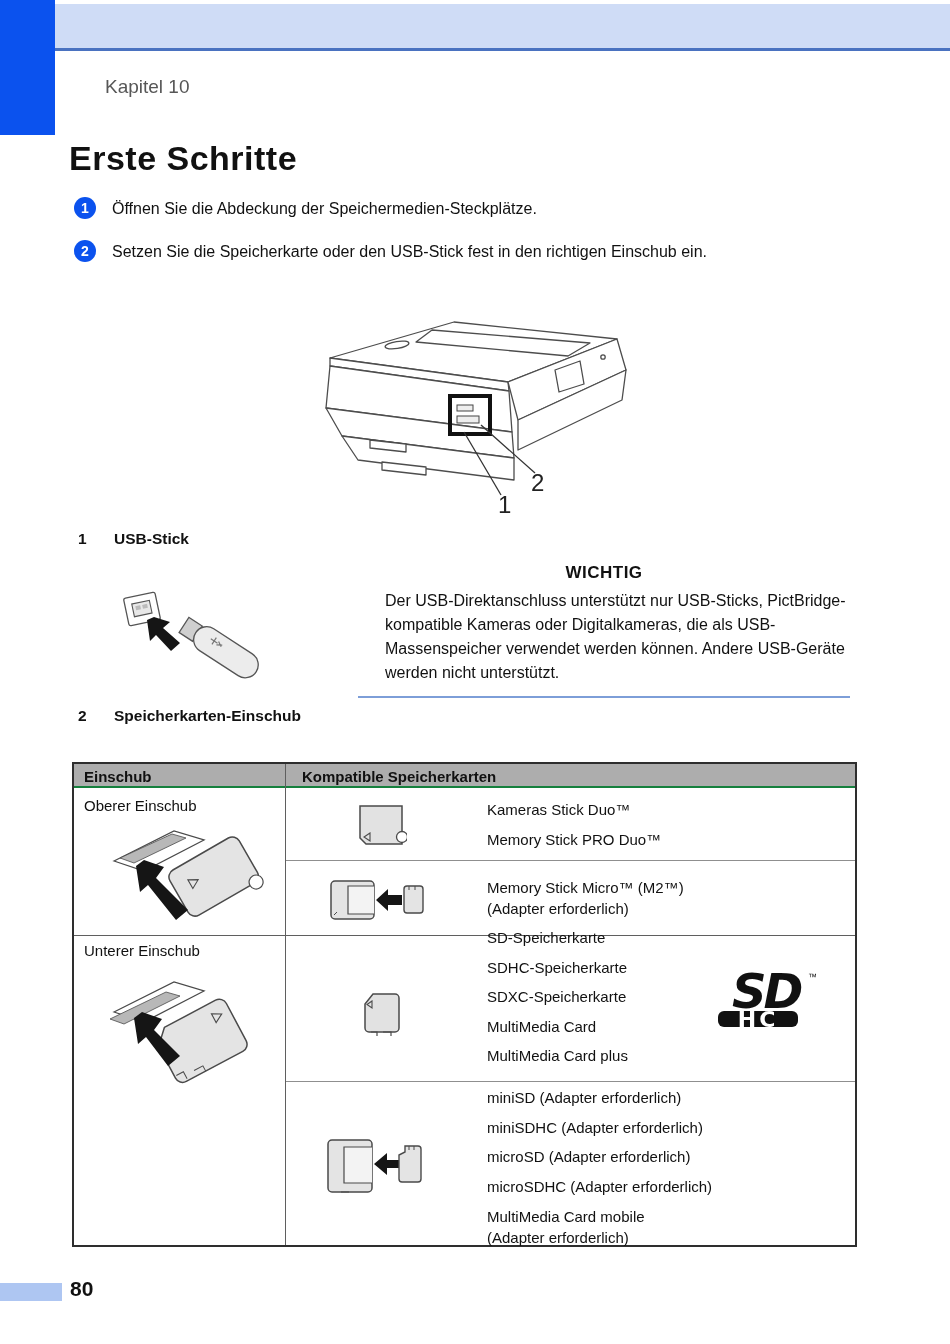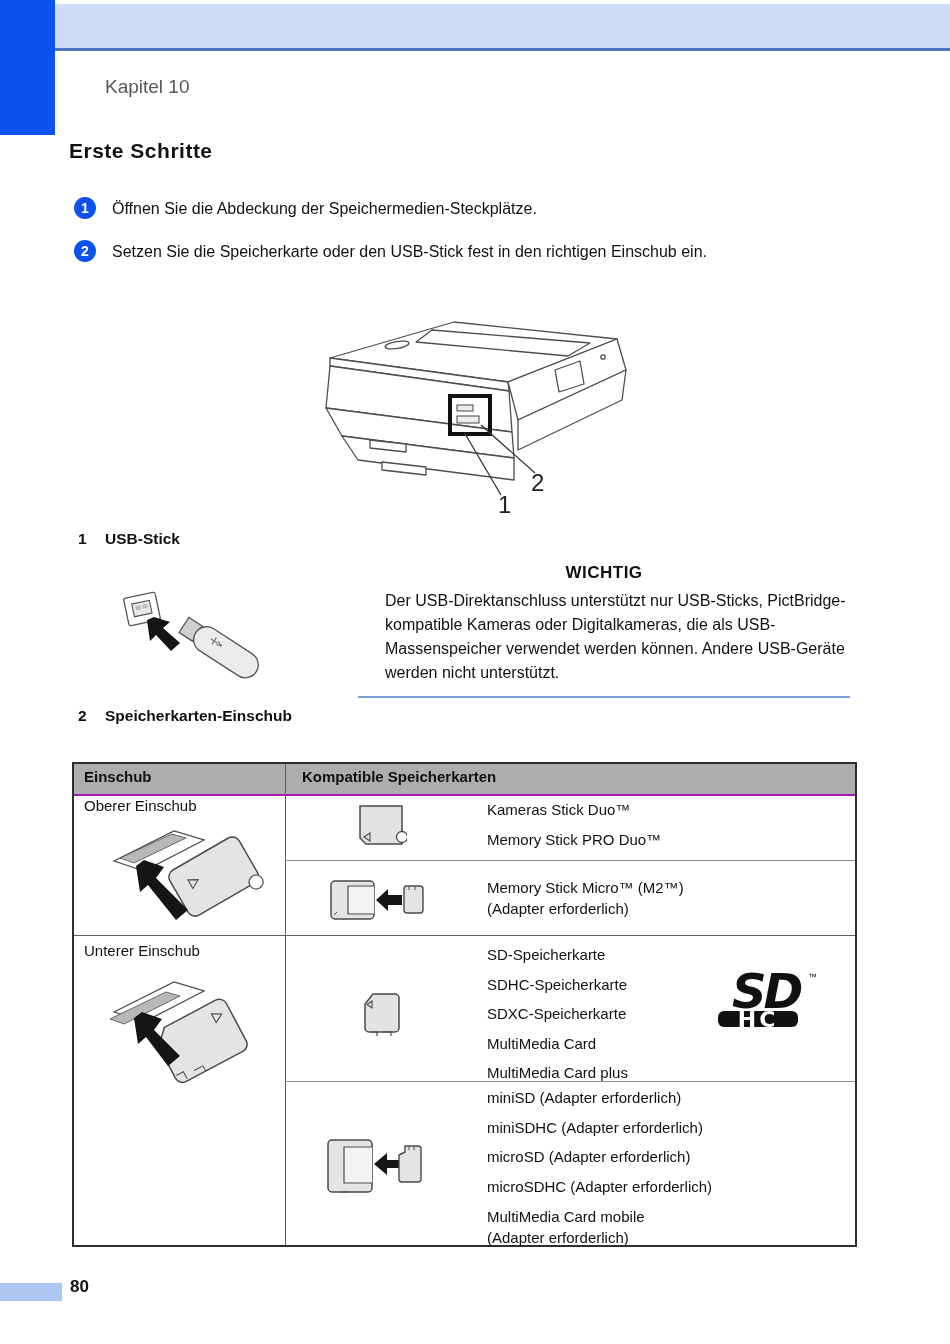--- a/index.html
+++ b/index.html
@@ -4,44 +4,44 @@
 <style>
   html,body{margin:0;padding:0;background:#fff;}
   .page{position:relative;width:950px;height:1344px;background:#ffffff;
         font-family:"Liberation Sans", sans-serif;color:#111;overflow:hidden;}
 
   
   .top-band{position:absolute;left:0;top:4px;width:950px;height:44px;
             background:#cfdcf6;border-bottom:3px solid #4a72c0;}
   .side-block{position:absolute;left:0;top:0;width:55px;height:135px;background:#0b52ee;z-index:2;}
   .chapter{position:absolute;left:105px;top:76px;font-size:19px;color:#575757;}
-  .page-title{position:absolute;left:69px;top:139px;font-size:21px;font-weight:bold;letter-spacing:0.5px;}
+  .page-title{position:absolute;left:69px;top:139px;font-size:34px;font-weight:bold;letter-spacing:0.5px;}
 
   
   .step-circle{position:absolute;width:22px;height:22px;border-radius:50%;background:#0b52ee;
                color:#fff;font-size:14px;font-weight:bold;text-align:center;line-height:22px;}
   .step-text{position:absolute;left:112px;font-size:16px;}
 
   
   .sec-num{position:absolute;left:78px;font-size:15.5px;font-weight:bold;}
-  .sec-title{position:absolute;left:105px;font-size:15.5px;font-weight:bold;}
+  .sec-title{position:absolute;left:114px;font-size:15.5px;font-weight:bold;}
 
   
   .note{position:absolute;left:358px;top:563px;width:492px;}
   .note-head{display:flex;align-items:center;flex-direction:column;}
   .note-title{font-size:17px;font-weight:bold;letter-spacing:0.5px;}
   .note-rule{flex:1;height:2px;background:#7d9ed8;margin-left:14px;}
   .note-body{margin:6px 0 0 27px;width:468px;font-size:16px;line-height:24px;}
   .note-rule-bottom{height:2px;background:#7d9ed8;margin-top:11px;}
 
   
   .media-table{position:absolute;left:72px;top:762px;width:785px;height:485px;
                border:2px solid #2e2e2e;box-sizing:border-box;}
-  .thead{position:absolute;left:0;top:0;width:100%;height:32px;background:#adadad;
-         border-bottom:2px solid #a21caf;box-sizing:border-box;}
+  .thead{position:absolute;left:0;top:0;width:100%;height:24px;background:#adadad;
+         border-bottom:2px solid #15803d;box-sizing:border-box;}
   .th{position:absolute;top:0;height:26px;line-height:25px;font-size:15px;font-weight:bold;}
   .th1{left:10px;} .th2{left:228px;}
   .vdiv{position:absolute;left:211px;top:0;bottom:0;width:1px;background:#5f5f5f;}
   .hdiv{position:absolute;left:0;right:0;top:171px;height:1px;background:#5f5f5f;}
   .subdiv{position:absolute;left:212px;right:0;height:1px;background:#8f8f8f;}
   .sub1{top:96px;} .sub2{top:317px;}
   .slot-label{position:absolute;left:10px;font-size:15px;}
   .items{position:absolute;left:413px;font-size:15px;}
   .items .item{line-height:19px;margin-bottom:10.5px;}
   .items .tight{line-height:21px;margin-bottom:0;}
@@ -51,21 +51,21 @@
   .sdhc{position:absolute;left:644px;top:210px;width:105px;height:68px;color:#111;}
   .sdhc .sd{font-weight:bold;font-style:italic;font-size:48px;line-height:34px;
             letter-spacing:-3px;font-family:"DejaVu Sans", sans-serif;margin-left:14px;}
   .sdhc .tm{position:absolute;right:6px;top:-2px;font-size:9px;font-style:normal;}
   .sdhc .hc{margin-top:3px;background:#111;color:#fff;border-radius:6px;width:80px;height:16px;
             display:flex;align-items:center;justify-content:center;font-weight:bold;
             font-size:22px;letter-spacing:3px;font-family:"DejaVu Sans", sans-serif;}
 
   
   .footer-tab{position:absolute;left:0;top:1283px;width:62px;height:18px;background:#aec6f2;}
-  .page-num{position:absolute;left:70px;top:1277px;font-size:17px;font-weight:bold;}
+  .page-num{position:absolute;left:70px;top:1277px;font-size:21px;font-weight:bold;}
 
   svg{display:block;}
   svg text{font-family:"Liberation Sans", sans-serif;}
 </style>
 </head>
 <body>
 
 <div class="page">
 
   <div class="top-band"></div>
@@ -185,21 +185,21 @@
         <path d="M62,10 l9,5 -9,5 z" fill="none" stroke="#4a4a4a" stroke-width="1.1"></path>
         <path d="M2,48 h8 v8 M20,52 h10 v6" fill="none" stroke="#4a4a4a" stroke-width="1"></path>
       </g>
       <polygon points="46,48 66,55 58,66 84,92 72,102 50,73 42,80 38,54" fill="#151515"></polygon>
     </svg>
     <svg class="cell-icon" style="left:283px;top:228px;" width="48" height="46" viewBox="0 0 48 46">
       <path d="M16,2 h22 a4,4 0 0 1 4,4 v30 a4,4 0 0 1 -4,4 h-26 a4,4 0 0 1 -4,-4 V12 z" fill="#e2e2e2" stroke="#4a4a4a" stroke-width="1.5"></path>
       <path d="M15,9 l-5,3.5 5,3.5 z" fill="none" stroke="#4a4a4a" stroke-width="1.1"></path>
       <path d="M14,40 h6 v4 M26,40 h8 v4" fill="none" stroke="#4a4a4a" stroke-width="1.2"></path>
     </svg>
-    <div class="items" style="top:181px;">
+    <div class="items" style="top:164px;">
       <div class="item">SD-Speicherkarte</div>
       <div class="item">SDHC-Speicherkarte</div>
       <div class="item">SDXC-Speicherkarte</div>
       <div class="item">MultiMedia Card</div>
       <div class="item">MultiMedia Card plus</div>
     </div>
     <div class="sdhc">
       <div class="sd">SD</div>
       <div class="tm">™</div>
       <div class="hc">HC</div>

